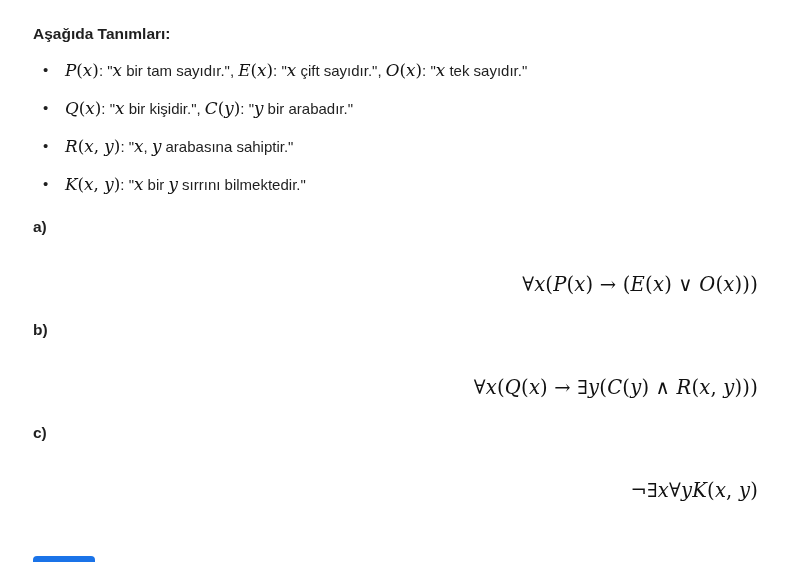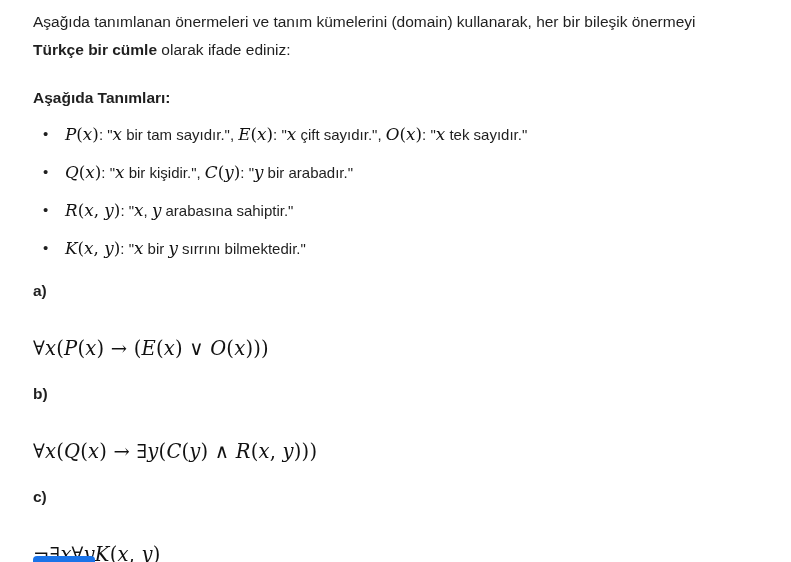--- a/index.html
+++ b/index.html
@@ -58,42 +58,41 @@
   }
   .mt { font-family:"Liberation Sans", sans-serif; }
   .section-label {
     margin-top:22px;
     font-size:15.5px;
     font-weight:700;
     line-height:18px;
   }
   .formula {
     margin-top:36px;
-    text-align:left;
+    text-align:right;
     font-size:17px;
     line-height:26px;
     letter-spacing:0.2px;
   }
   .formula .mi, .formula .mr { font-size:1.15em; }
   .partial-button {
     position:absolute;
     left:33px; bottom:0;
     width:62px; height:6px;
     border-radius:4px 4px 0 0;
     background:#1a73e8;
     cursor:pointer;
   }
 </style>
 </head>
 <body>
 
 <div class="page" style="color: rgb(31, 31, 31);">
   <div class="content">
 
-    <p class="intro"><span>Aşağıda tanımlanan önermeleri ve tanım kümelerini (domain) kullanarak, her bir bileşik önermeyi</span><br><b>Türkçe bir cümle</b><span> olarak ifade ediniz:</span></p>
 
     <p class="defs-heading">Aşağıda Tanımları:</p>
 
     <ul class="bullets">
         <li><span class="mi">P</span><span class="mr">(</span><span class="mi">x</span><span class="mr">)</span><span class="mt">: "</span><span class="mi">x</span><span class="mt"> bir tam sayıdır.", </span><span class="mi">E</span><span class="mr">(</span><span class="mi">x</span><span class="mr">)</span><span class="mt">: "</span><span class="mi">x</span><span class="mt"> çift sayıdır.", </span><span class="mi">O</span><span class="mr">(</span><span class="mi">x</span><span class="mr">)</span><span class="mt">: "</span><span class="mi">x</span><span class="mt"> tek sayıdır."</span></li>
         <li><span class="mi">Q</span><span class="mr">(</span><span class="mi">x</span><span class="mr">)</span><span class="mt">: "</span><span class="mi">x</span><span class="mt"> bir kişidir.", </span><span class="mi">C</span><span class="mr">(</span><span class="mi">y</span><span class="mr">)</span><span class="mt">: "</span><span class="mi">y</span><span class="mt"> bir arabadır."</span></li>
         <li><span class="mi">R</span><span class="mr">(</span><span class="mi">x</span><span class="mr">, </span><span class="mi">y</span><span class="mr">)</span><span class="mt">: "</span><span class="mi">x</span><span class="mt">, </span><span class="mi">y</span><span class="mt"> arabasına sahiptir."</span></li>
         <li><span class="mi">K</span><span class="mr">(</span><span class="mi">x</span><span class="mr">, </span><span class="mi">y</span><span class="mr">)</span><span class="mt">: "</span><span class="mi">x</span><span class="mt"> bir </span><span class="mi">y</span><span class="mt"> sırrını bilmektedir."</span></li>
       </ul>
 

